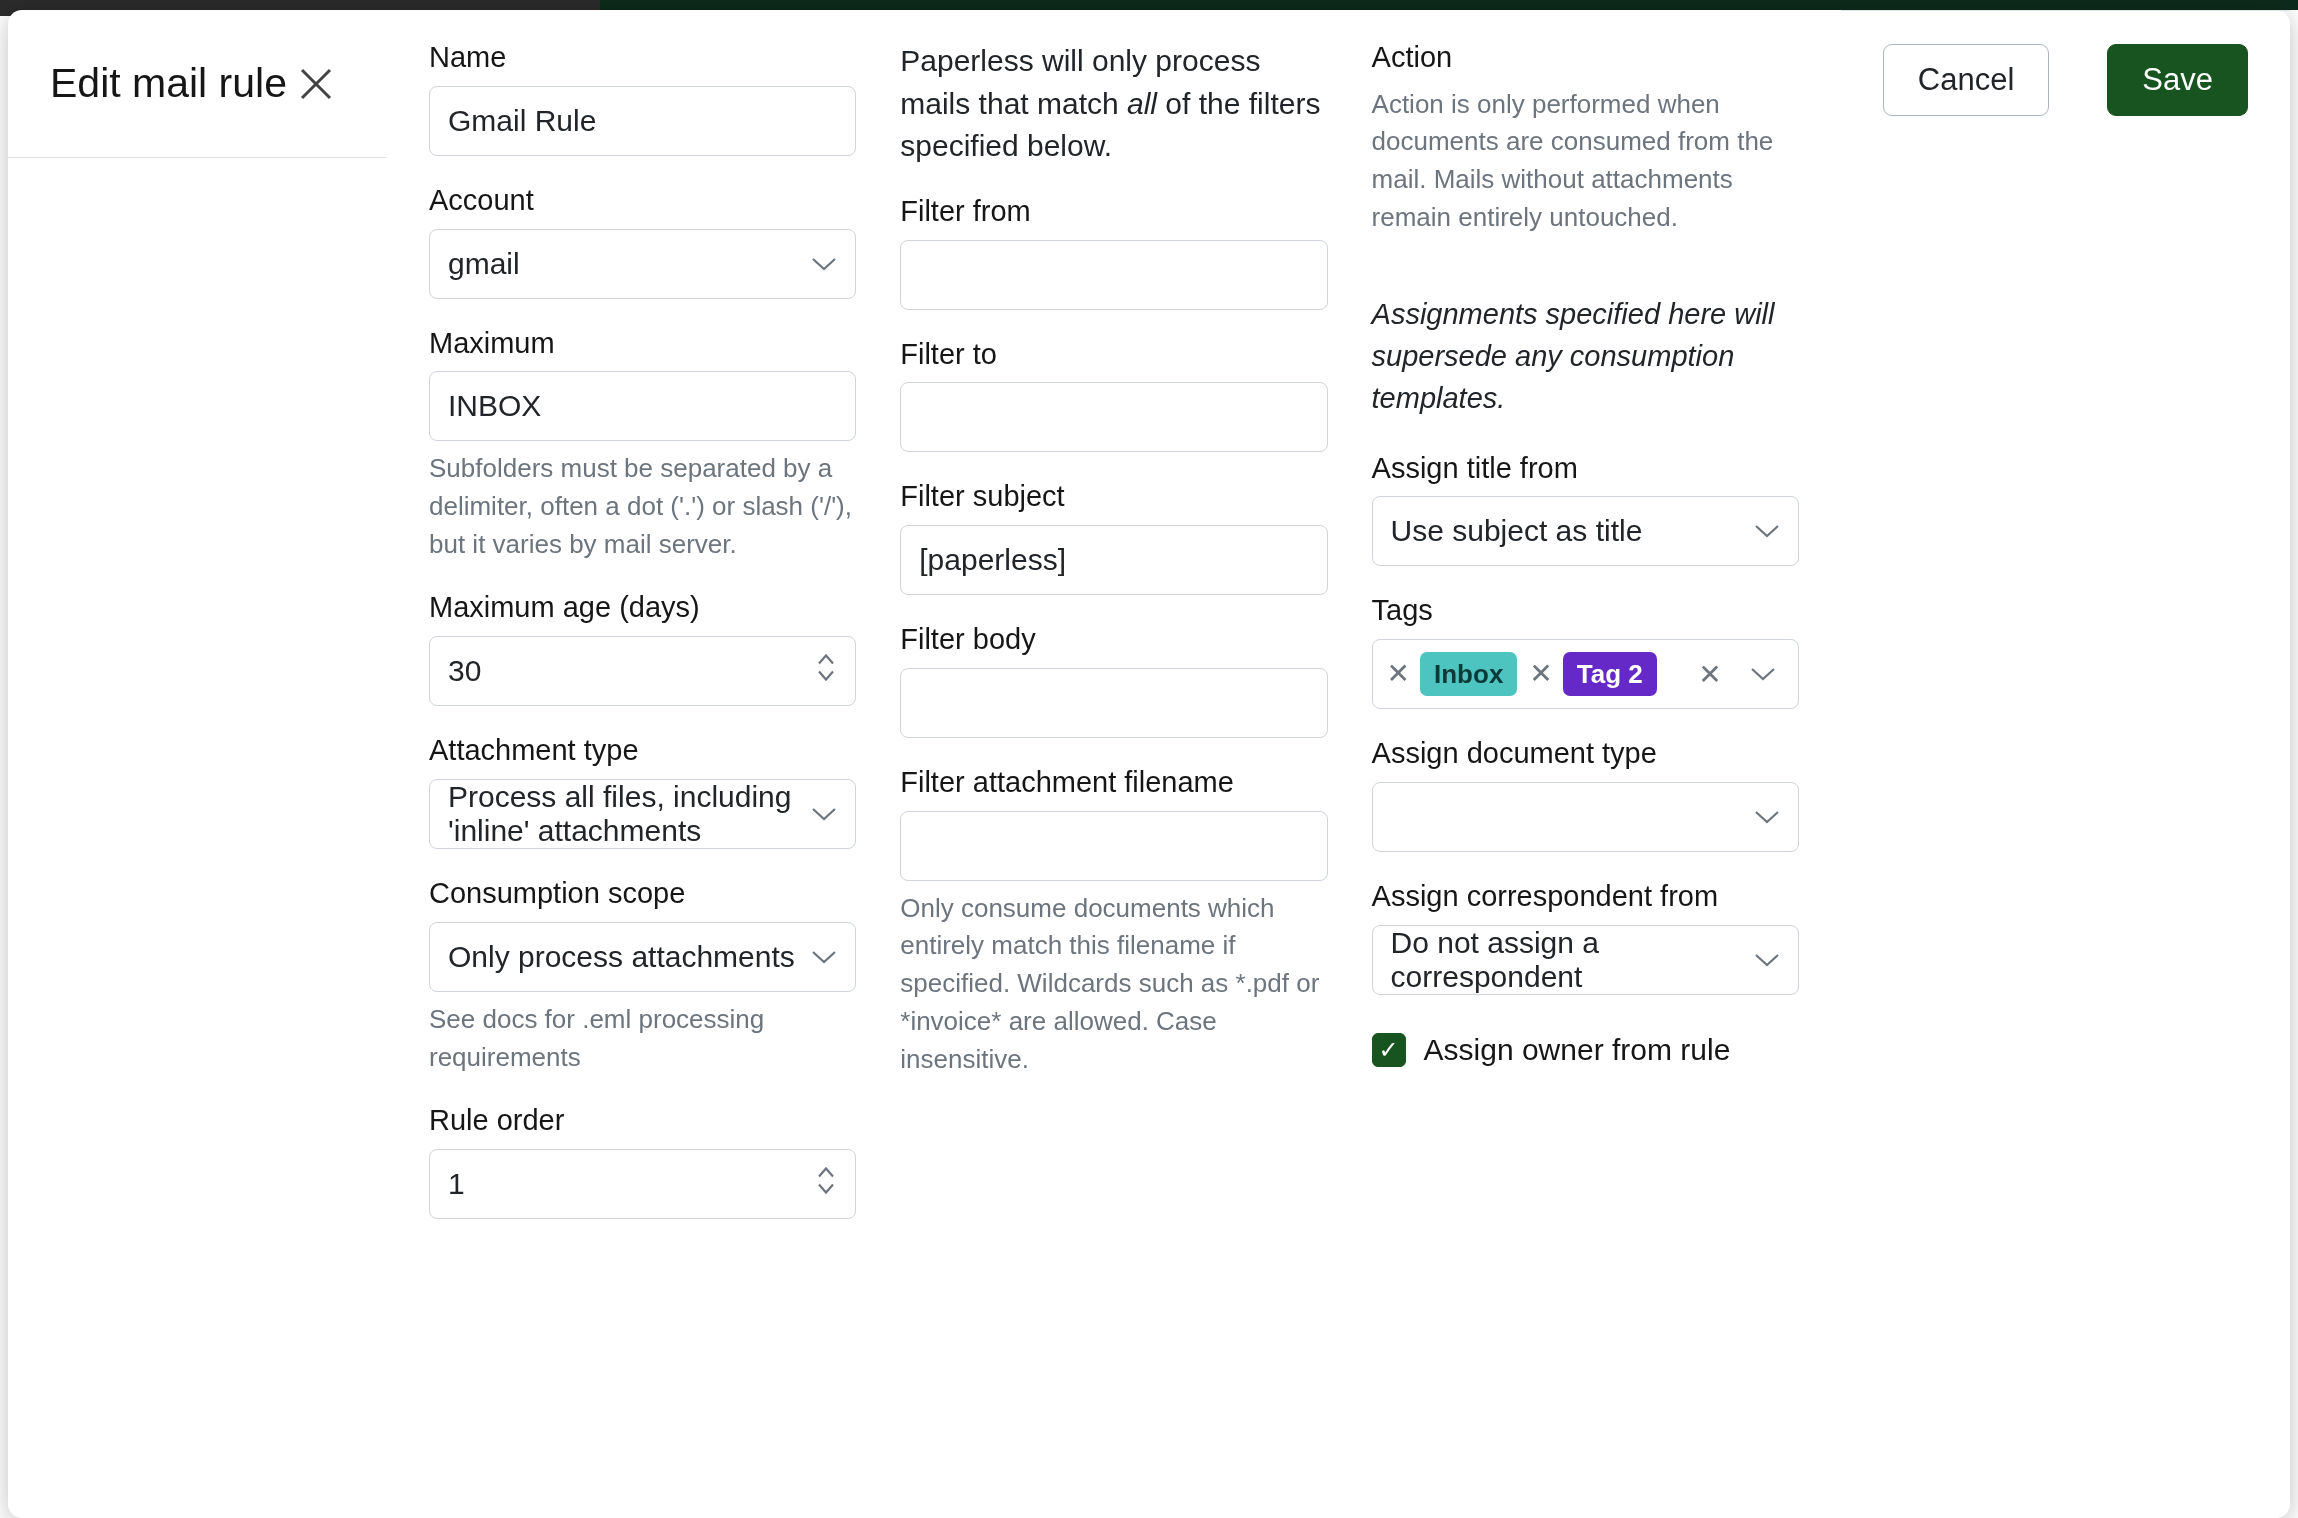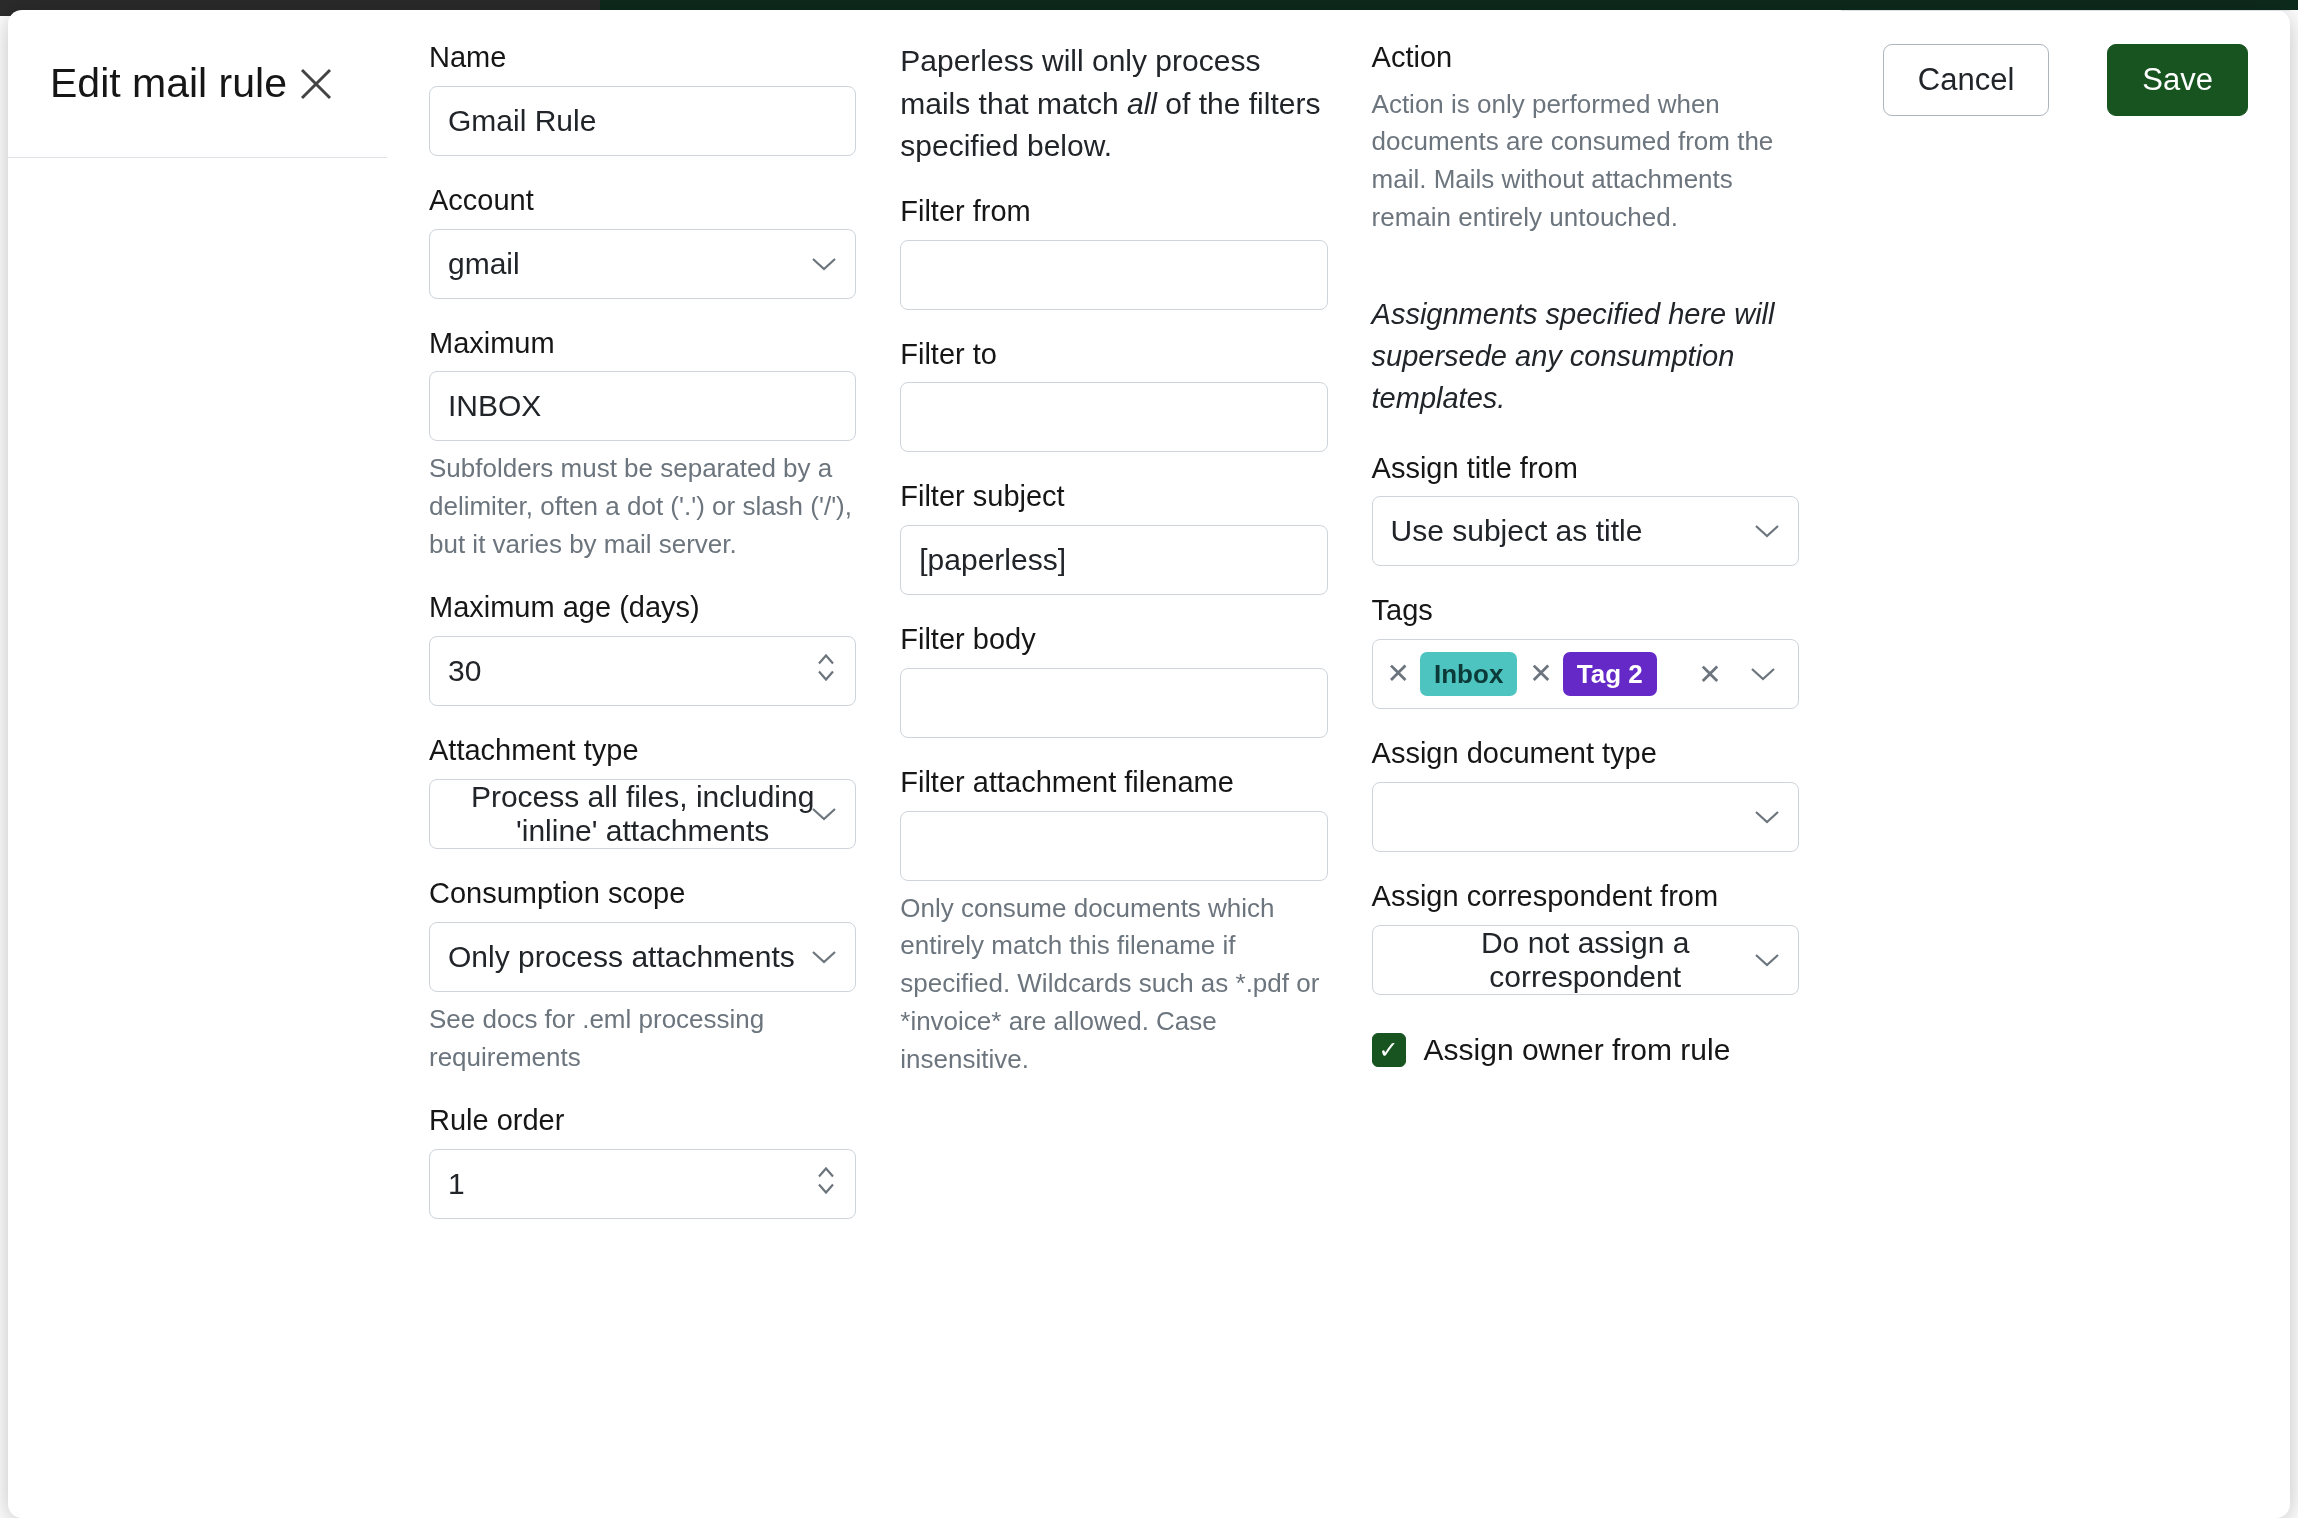--- a/index.html
+++ b/index.html
@@ -75,21 +75,20 @@
     height: 70px;
     border: 1px solid #ced4da;
     border-radius: 8px;
     background: #fff;
     font-size: 30px;
     color: #212529;
     padding: 0 18px;
     display: flex;
     align-items: center;
     position: relative;
-    text-align: center;
   }
   .input-text { color: #212529; }
   .select .caret, .numinput .spin {
     position: absolute;
     right: 18px;
     top: 50%;
     transform: translateY(-50%);
     color: #6c757d;
   }
   .help {

